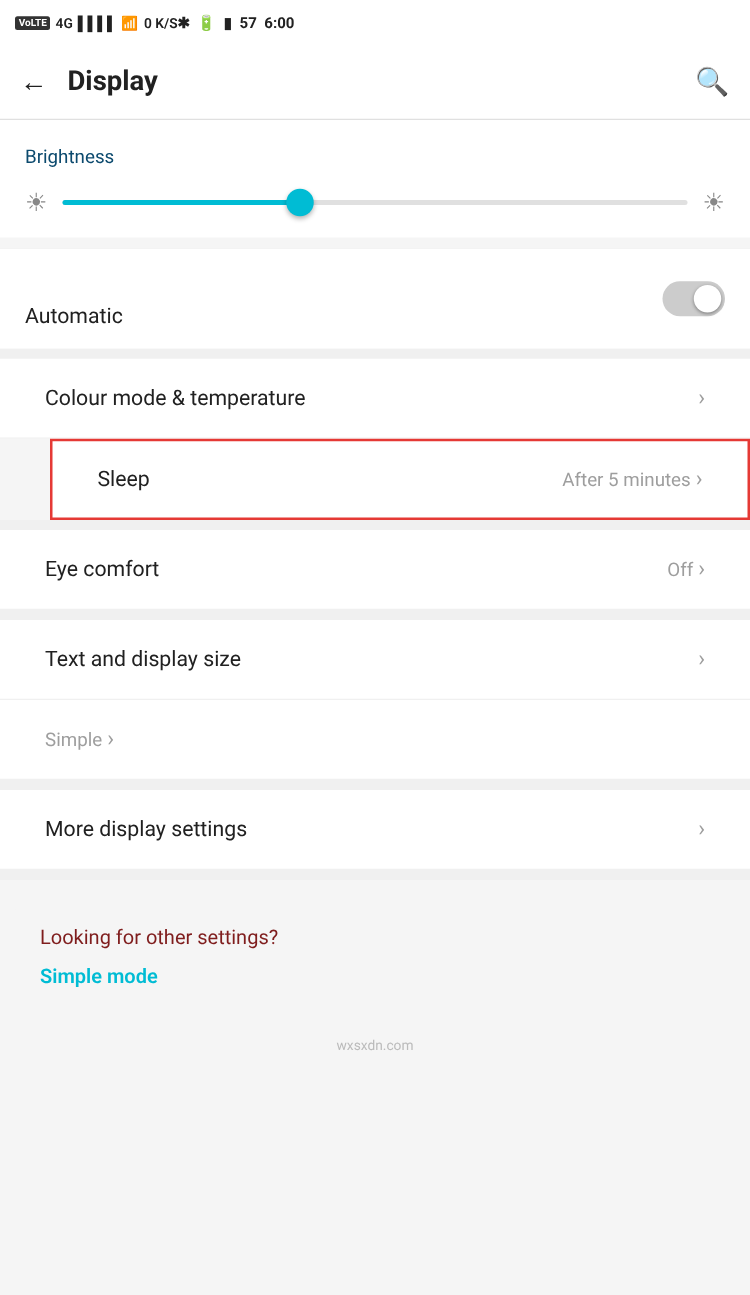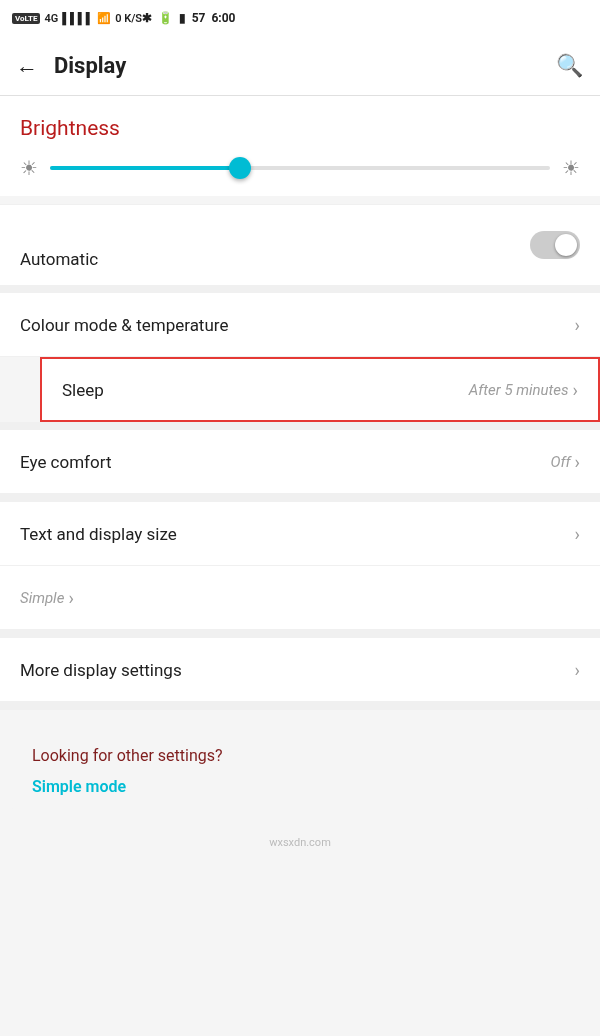--- a/index.html
+++ b/index.html
@@ -89,24 +89,24 @@
     }
 
     
     .brightness-section {
       background: #fff;
       padding: 20px 20px 16px 20px;
       margin-bottom: 8px;
     }
 
     .brightness-title {
-      font-size: 21px;
+      font-size: 15px;
       font-weight: 400;
       margin-bottom: 16px;
-      color: #b91c1c;
+      color: #0c4a6e;
     }
 
     .brightness-row {
       display: flex;
       align-items: center;
       gap: 12px;
     }
 
     .sun-icon {
       font-size: 20px;
@@ -190,42 +190,41 @@
       height: 8px;
       background: #f0f0f0;
     }
 
     
     .menu-item {
       background: #fff;
       display: flex;
       align-items: center;
       justify-content: space-between;
-      padding: 20px 20px;
+      padding: 20px 36px;
       border-bottom: 1px solid #f0f0f0;
       cursor: pointer;
       min-height: 64px;
     }
 
     .menu-item-label {
       font-size: 17px;
       color: #212121;
       font-weight: 400;
     }
 
     .menu-item-right {
       display: flex;
       align-items: center;
       gap: 4px;
     }
 
     .menu-item-value {
       font-size: 15px;
       color: #9e9e9e;
-      font-style: italic;
     }
 
     .chevron-icon {
       font-size: 18px;
       color: #9e9e9e;
     }
 
     
     .menu-item-sleep {
       border: 2.5px solid #e53935;

